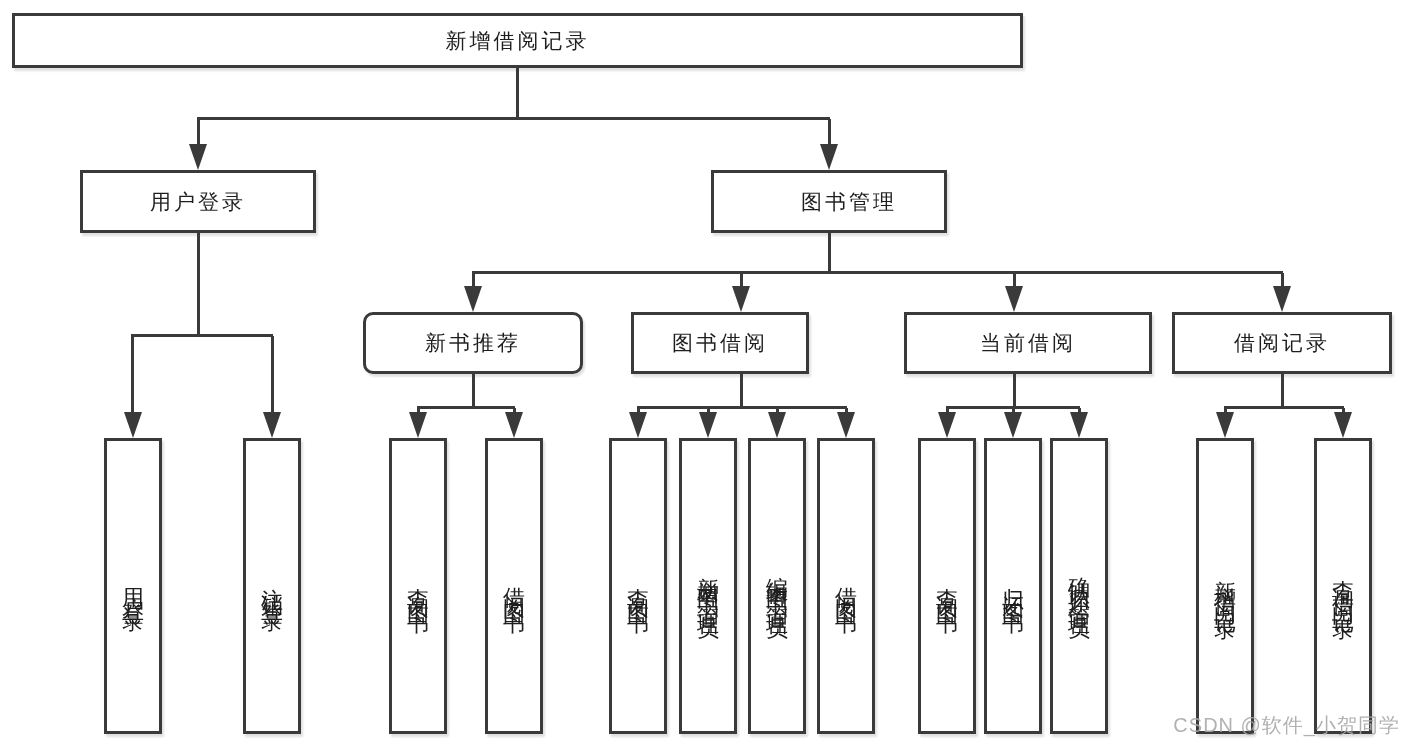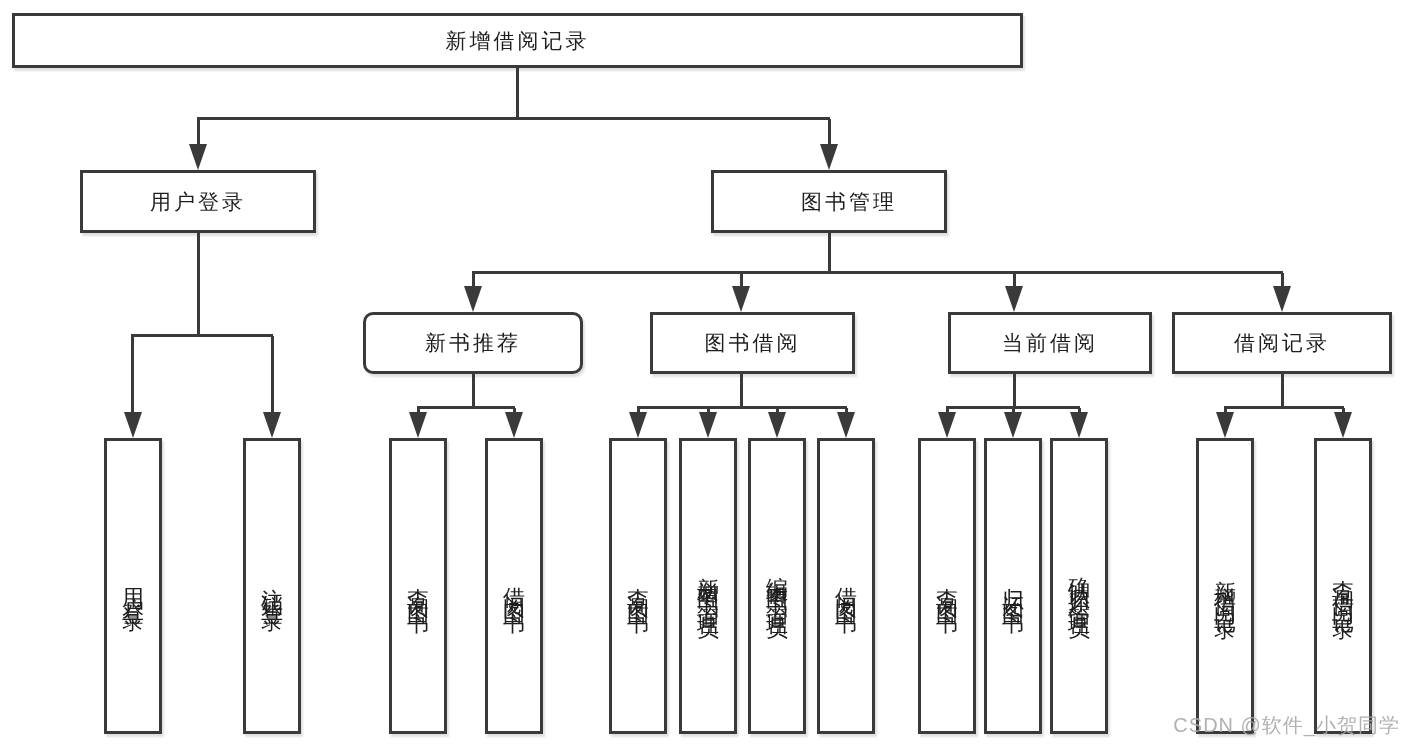--- a/index.html
+++ b/index.html
@@ -68,22 +68,22 @@
 <div class="vline" style="left:472px;top:273px;height:16px;"></div>
 <div class="arrow" style="left:464px;top:286px;"></div>
 <div class="vline" style="left:740px;top:273px;height:16px;"></div>
 <div class="arrow" style="left:732px;top:286px;"></div>
 <div class="vline" style="left:1013px;top:273px;height:16px;"></div>
 <div class="arrow" style="left:1005px;top:286px;"></div>
 <div class="vline" style="left:1281px;top:273px;height:16px;"></div>
 <div class="arrow" style="left:1273px;top:286px;"></div>
 
 <div class="box hlabel" style="left:363px;top:312px;width:220px;height:62px;border-radius:10px;">新书推荐</div>
-<div class="box hlabel" style="left:650px;top:312px;width:205px;height:62px;">图书借阅</div>
-<div class="box hlabel" style="left:948px;top:312px;width:204px;height:62px;">当前借阅</div>
+<div class="box hlabel" style="left:631px;top:312px;width:178px;height:62px;">图书借阅</div>
+<div class="box hlabel" style="left:904px;top:312px;width:248px;height:62px;">当前借阅</div>
 <div class="box hlabel" style="left:1172px;top:312px;width:220px;height:62px;">借阅记录</div>
 
 <div class="vline" style="left:472px;top:374px;height:33px;"></div>
 <div class="hline" style="left:417px;top:406px;width:98px;"></div>
 <div class="vline" style="left:417px;top:408px;height:8px;"></div>
 <div class="arrow" style="left:409px;top:412px;"></div>
 <div class="vline" style="left:513px;top:408px;height:8px;"></div>
 <div class="arrow" style="left:505px;top:412px;"></div>
 
 <div class="vline" style="left:740px;top:374px;height:33px;"></div>

